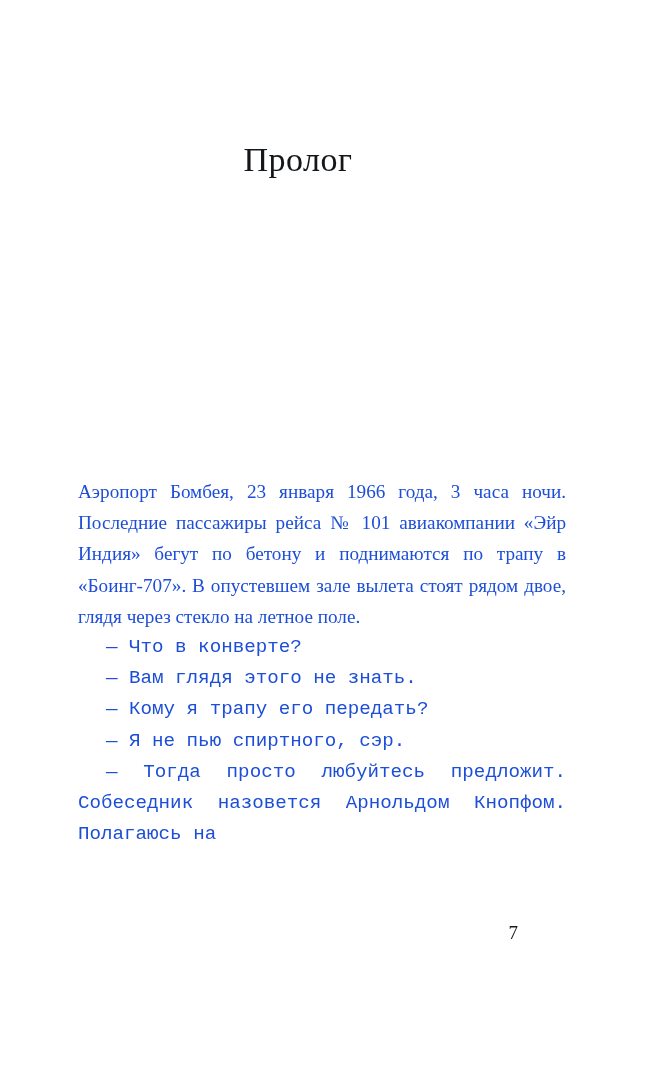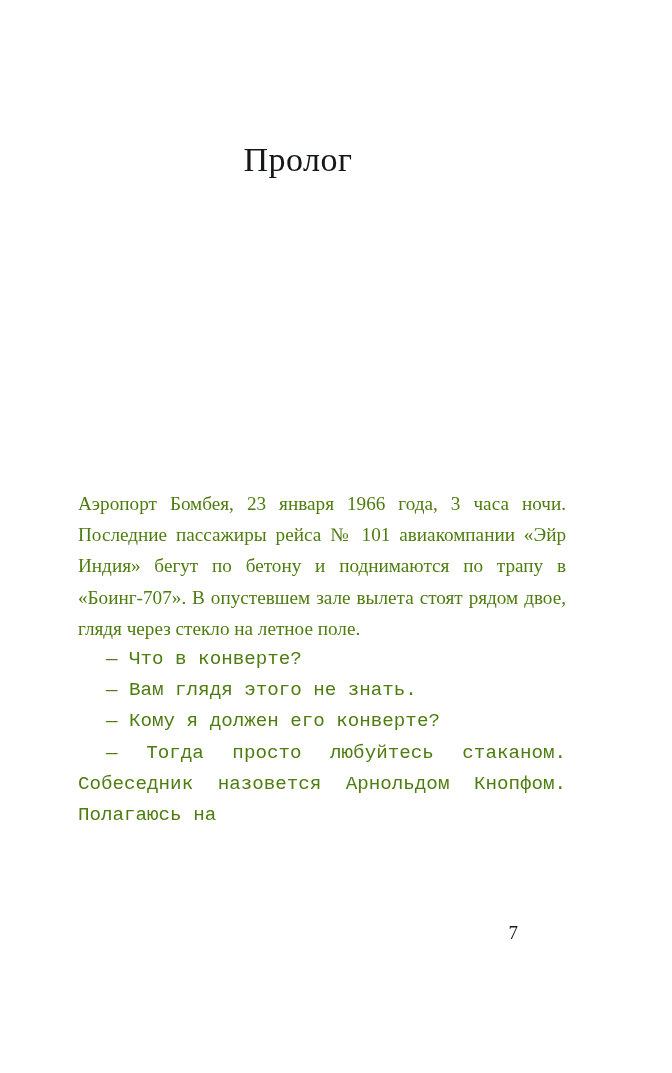--- a/index.html
+++ b/index.html
@@ -27,27 +27,27 @@
     top: 118px;
     text-align: center;
     font-size: 34px;
     font-weight: 400;
     letter-spacing: 0.5px;
     color: #14171a;
   }
   .body-text {
     position: absolute;
     left: 78px;
-    top: 488px;
+    top: 476px;
     width: 488px;
     font-size: 19.2px;
     line-height: 31.2px;
     text-align: justify;
     text-justify: inter-word;
-    color: #4d7c0f;
+    color: #1d4ed8;
   }
   .para {
     margin: 0;
     text-indent: 0;
   }
   .para.opening {
     text-indent: 0;
   }
   .para.dialogue {
     text-indent: 28px;
@@ -65,19 +65,20 @@
 <body>
 
 <div class="page">
 
   <h1 class="chapter-title">Пролог</h1>
 
   <div class="body-text">
     <p class="para opening">Аэропорт Бомбея, 23 января 1966 года, 3 часа ночи. Последние пассажиры рейса № 101 авиакомпании «Эйр Индия» бегут по бетону и поднимаются по трапу в «Боинг-707». В опустевшем зале вылета стоят рядом двое, глядя через стекло на летное поле.</p>
     <p class="para dialogue">— Что в конверте?</p>
     <p class="para dialogue">— Вам глядя этого не знать.</p>
-    <p class="para dialogue">— Кому я должен его конверте?</p>
-    <p class="para dialogue">— Тогда просто любуйтесь стаканом. Собеседник назовется Арнольдом Кнопфом. Полагаюсь на</p>
+    <p class="para dialogue">— Кому я трапу его передать?</p>
+    <p class="para dialogue">— Я не пью спиртного, сэр.</p>
+    <p class="para dialogue">— Тогда просто любуйтесь предложит. Собеседник назовется Арнольдом Кнопфом. Полагаюсь на</p>
   </div>
 
   <div class="folio">7</div>
 
 </div>
 
 </body></html>

